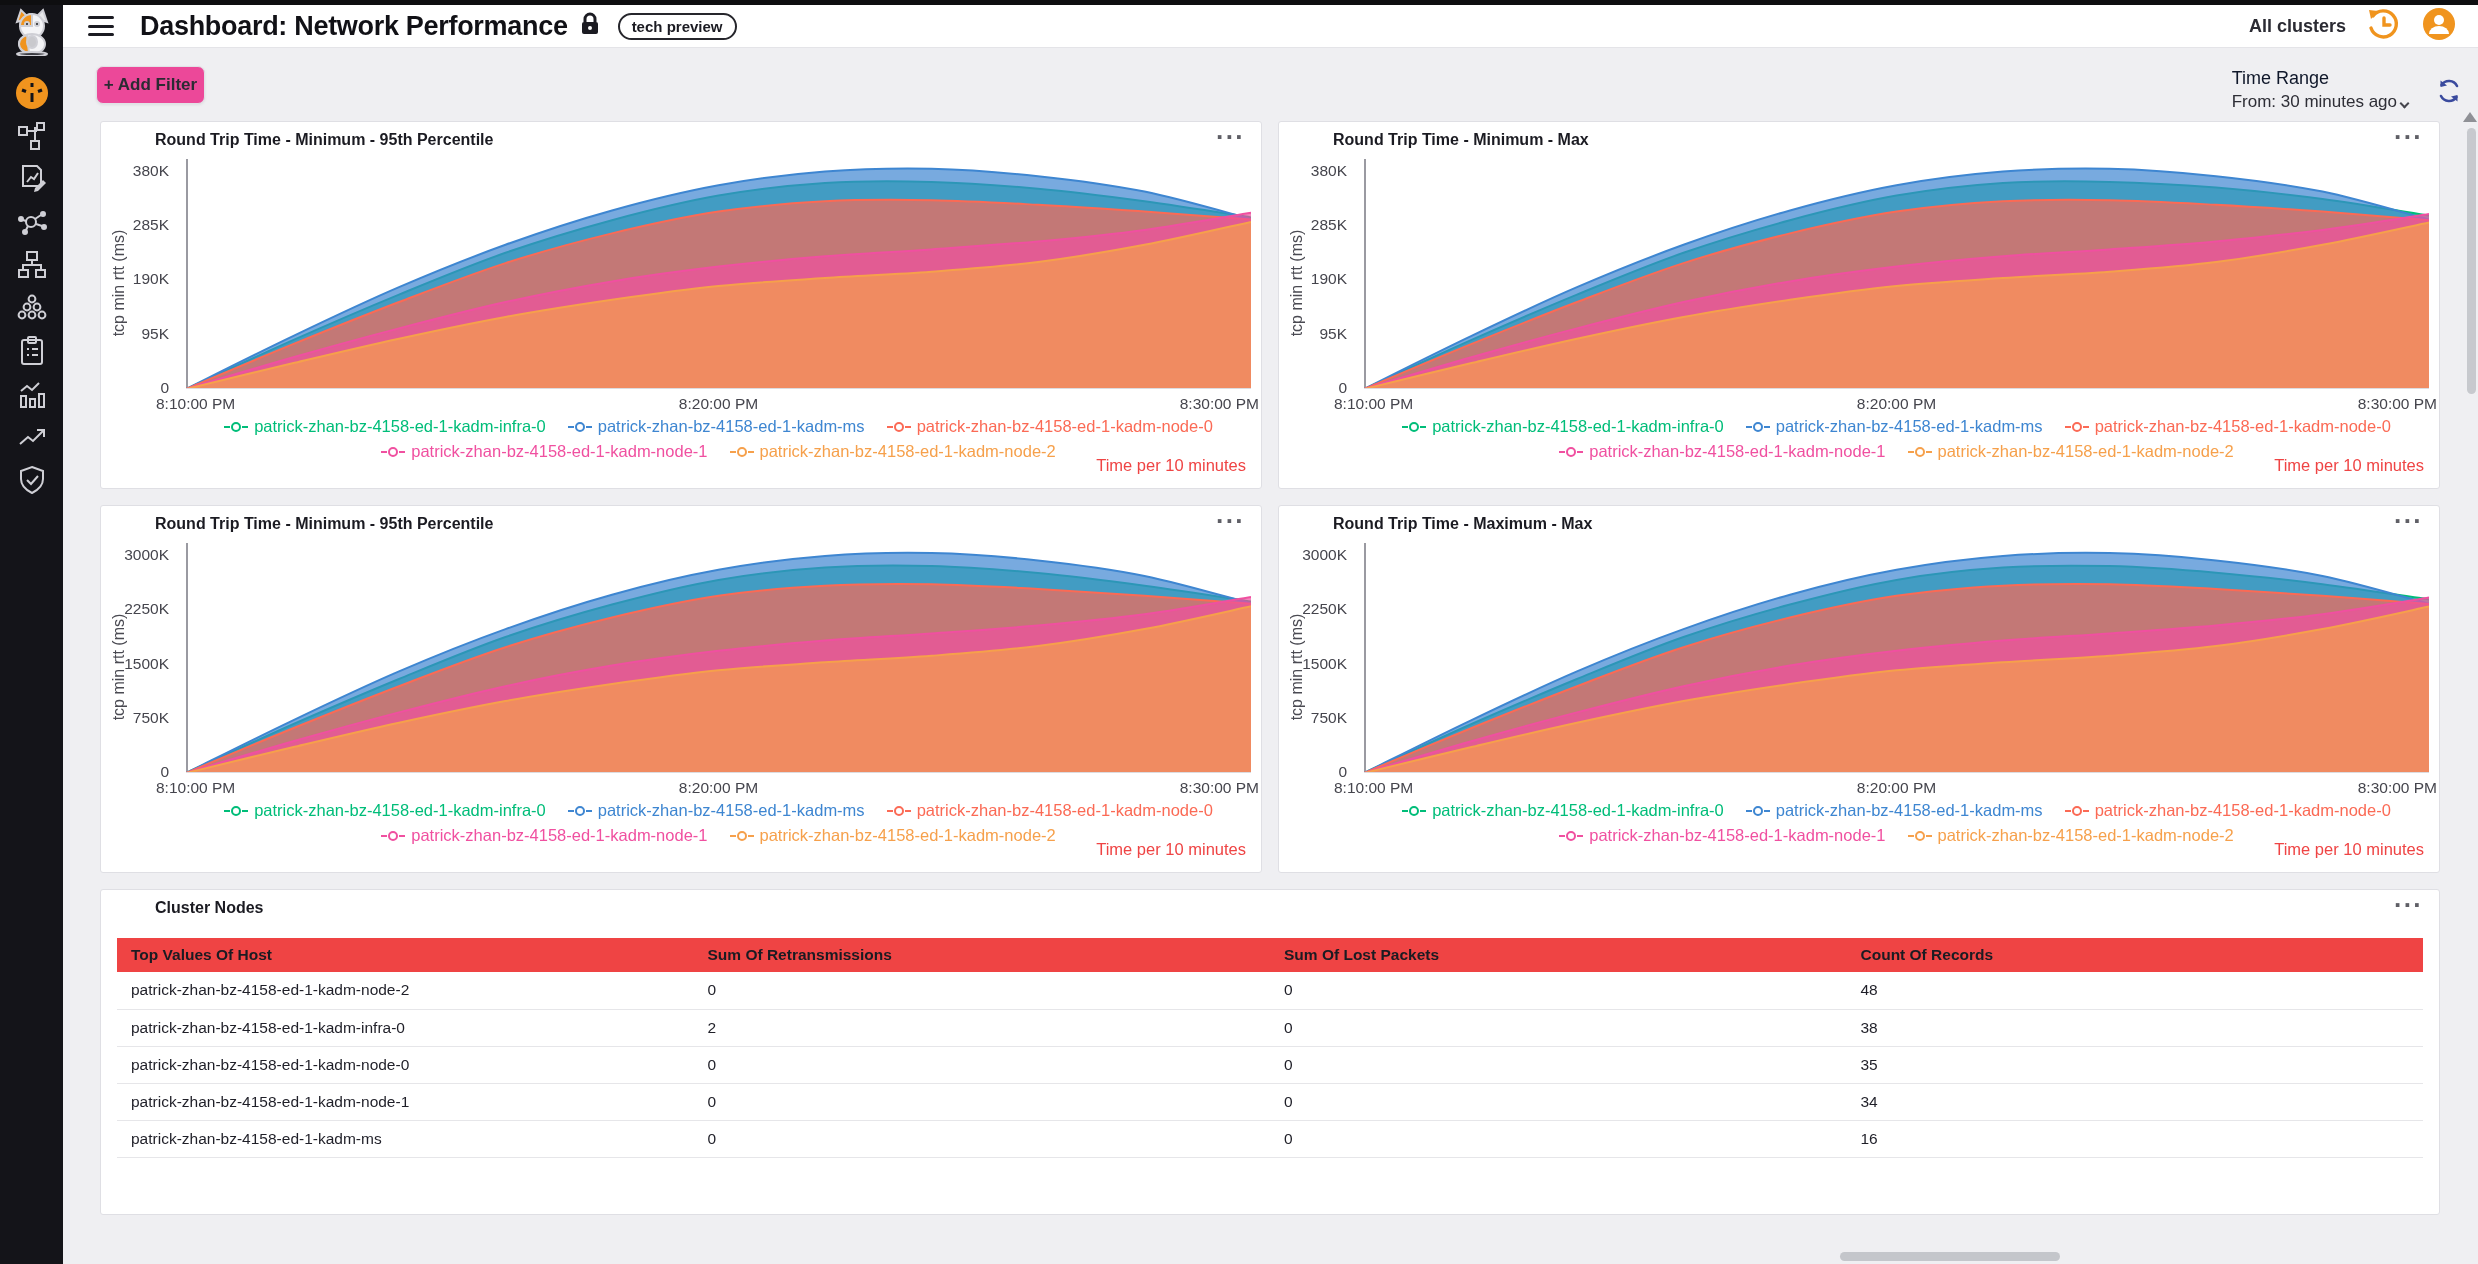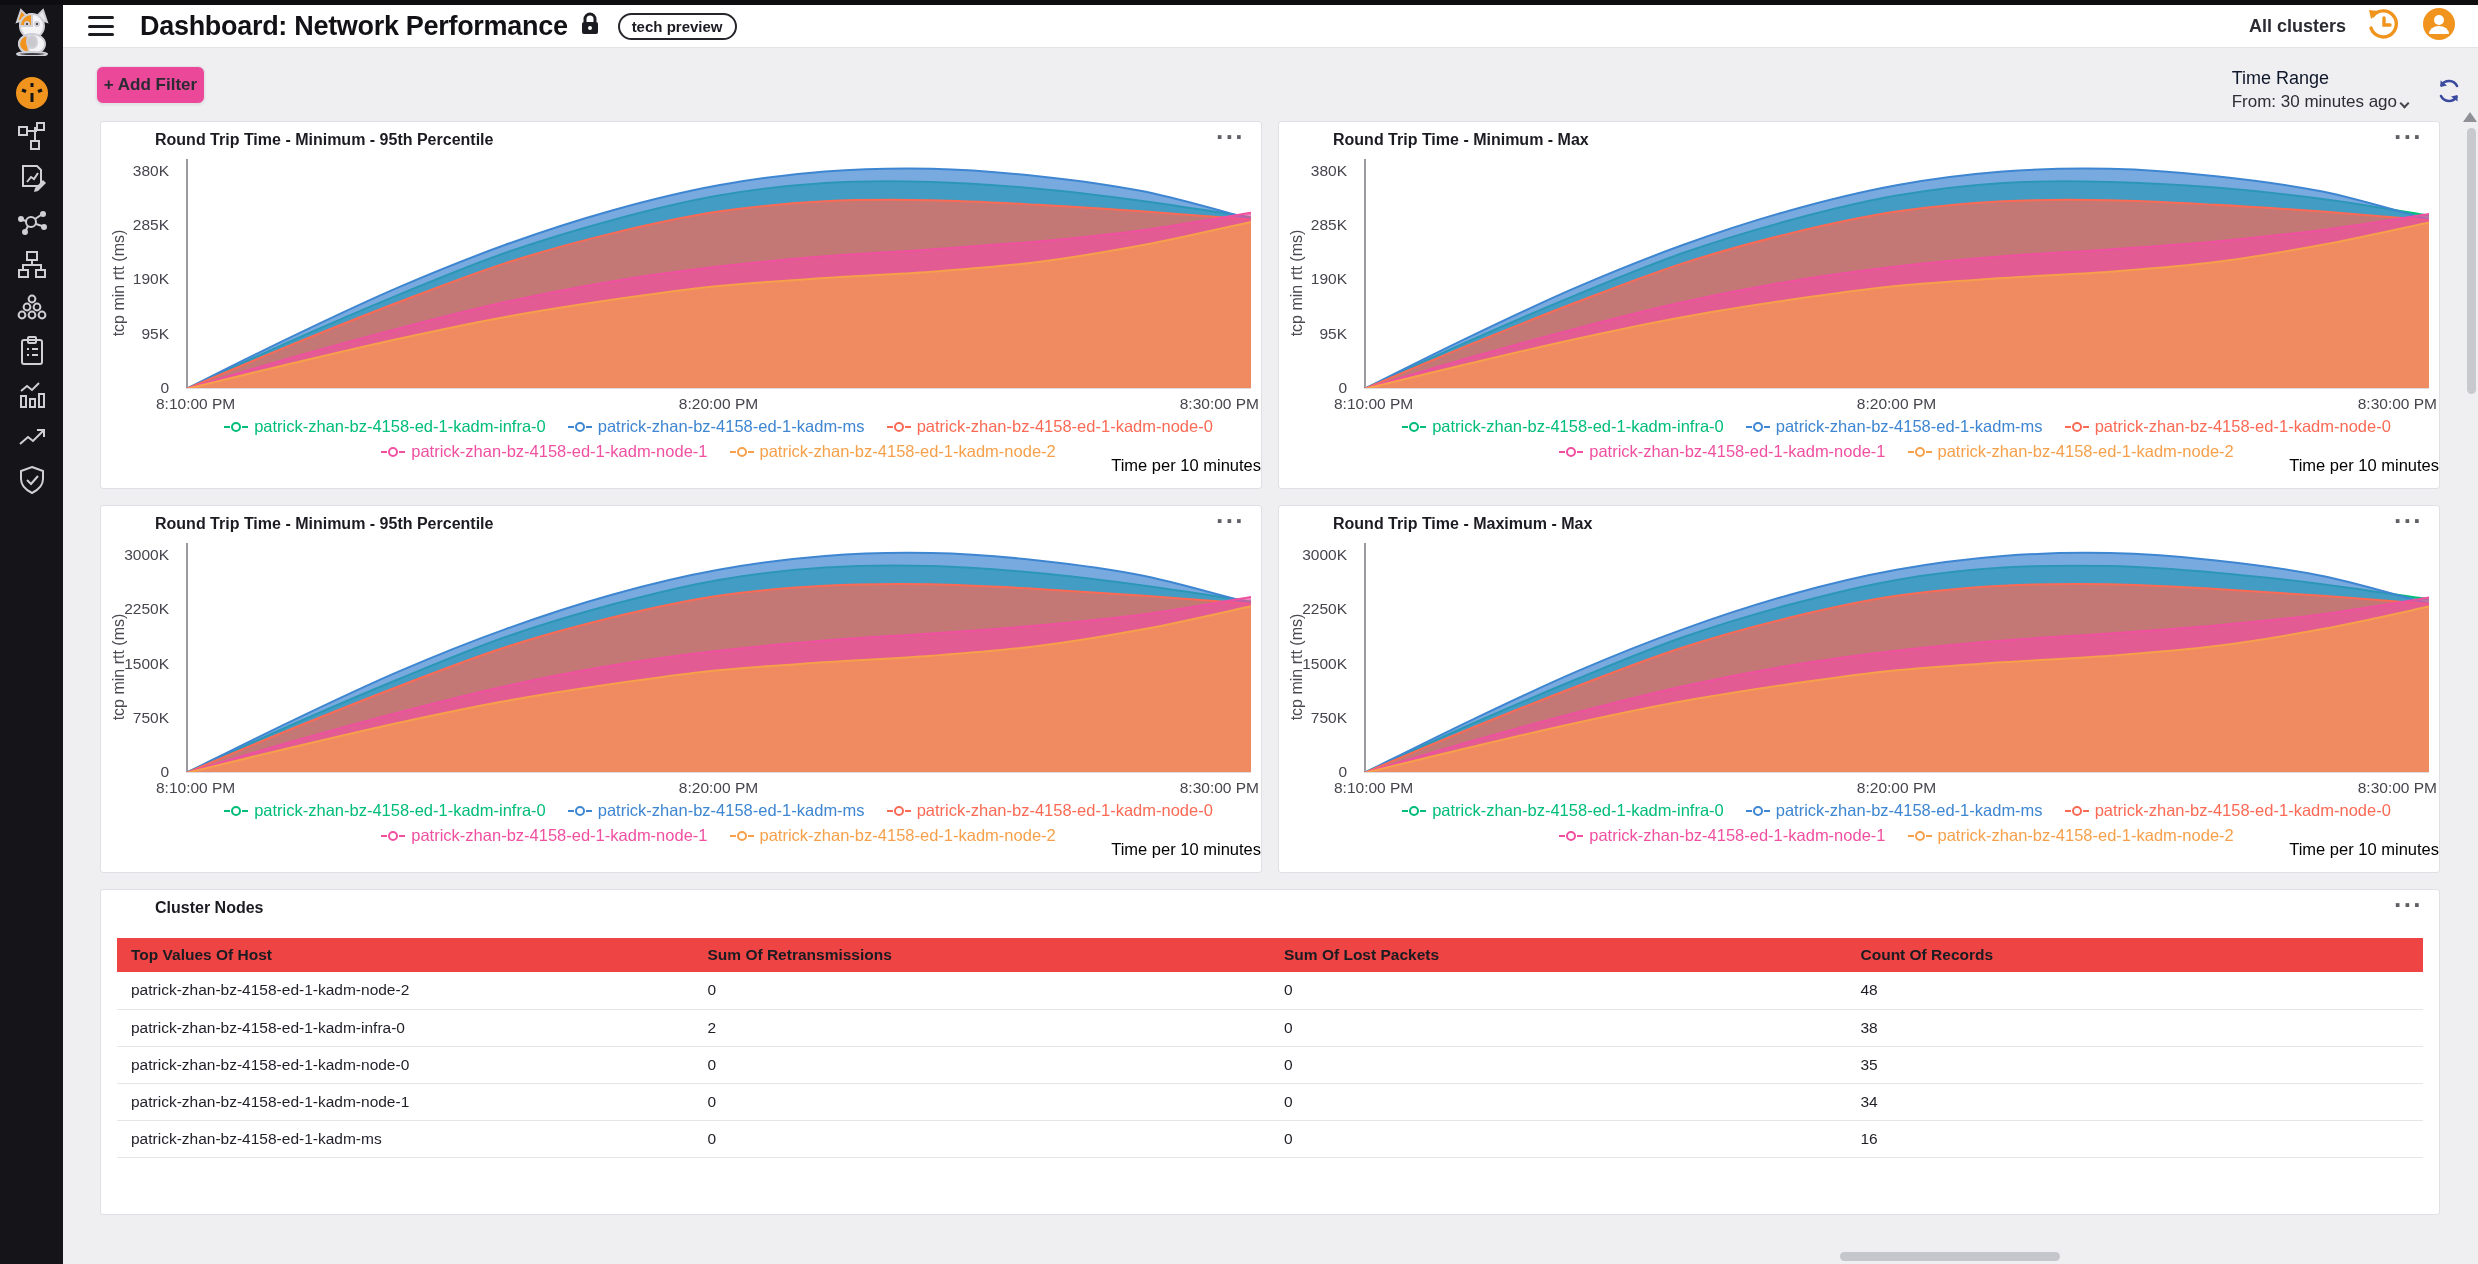--- a/index.html
+++ b/index.html
@@ -61,21 +61,21 @@
   .xticks { position:absolute; left:85px; top:273px; width:1065px; height:20px; font-size:15.5px; color:#45454d; }
   .xtick.p0 { position:absolute; left:-30px; }
   .xtick.p1 { position:absolute; left:50%; transform:translateX(-50%); }
   .xtick.p2 { position:absolute; right:-8px; }
   .legend { position:absolute; left:85px; top:295px; width:1065px; text-align:center; }
   .legend-row { display:flex; justify-content:center; gap:22px; margin-bottom:6px; }
   .legend-item { display:inline-flex; align-items:center; gap:6px; font-size:16.5px; cursor:pointer; white-space:nowrap; }
   .lmark { display:inline-flex; align-items:center; }
   .lmark i { width:6px; height:2px; background:currentColor; display:inline-block; }
   .lmark u { width:10px; height:10px; border:2.5px solid currentColor; border-radius:50%; display:inline-block; margin:0 1px; }
-  .chart-footer { position:absolute; right:0; top:334px; font-size:16.5px; color:#000000; }
+  .chart-footer { position:absolute; right:15px; top:334px; font-size:16.5px; color:#ef4444; }
 
   
   .ctable-wrap { position:absolute; left:16px; right:16px; top:48px; }
   table.ctable { width:100%; border-collapse:collapse; table-layout:fixed; }
   .ctable thead th { background:#ef4444; height:34px; font-size:15.5px; font-weight:700; text-align:left;
                      padding-left:14px; color:#1b1b22; }
   .ctable tbody td { height:37px; font-size:15.5px; color:#1f1f28; padding-left:14px; border-bottom:1px solid #e6e6e9; }
 
   
   .v-scroll-arrow { position:absolute; right:1px; top:112px; width:0; height:0;

